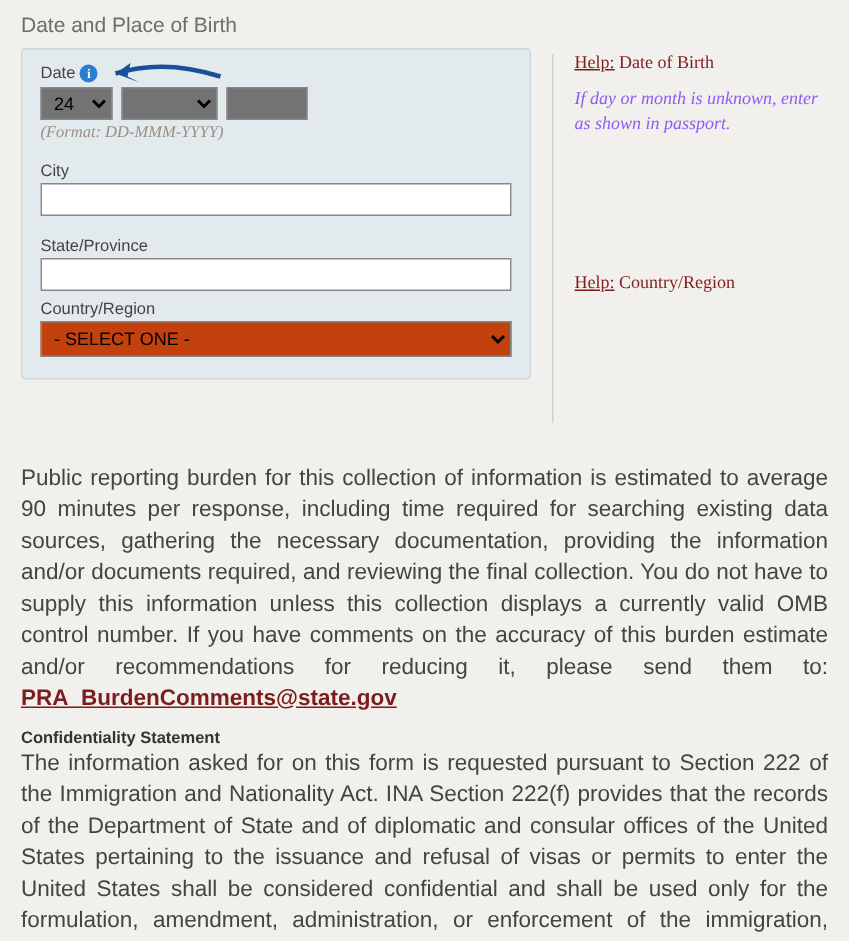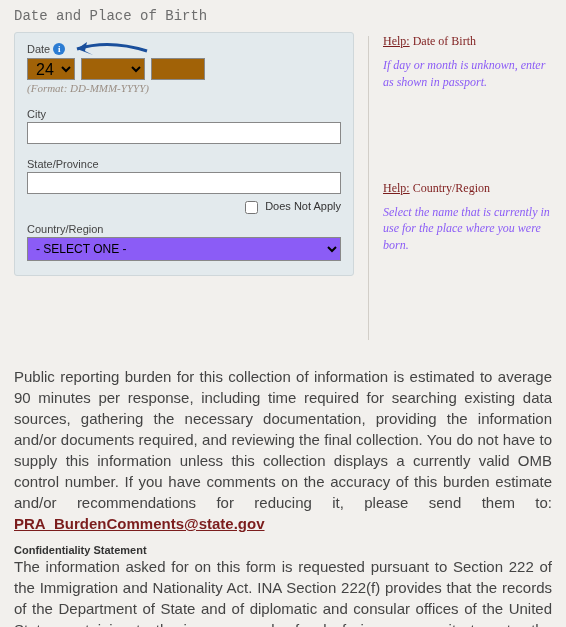--- a/index.html
+++ b/index.html
@@ -6,21 +6,21 @@
     margin: 0;
     padding: 0;
     background: #f2f0ed;
     font-family: Arial, Helvetica, sans-serif;
     font-size: 11px;
     color: #555;
     width: 566px;
   }
   .page { width: 566px; padding: 8px 14px 20px 14px; box-sizing: border-box; }
   .section-title {
-    font-family: Liberation Mono, monospace;
+    font-family: Liberation Sans, sans-serif;
     font-size: 14px;
     color: #6d6d6d;
     margin: 0 0 8px 0;
   }
   .row { display: flex; align-items: flex-start; gap: 14px; }
   .form-box {
     background: #e3eaed;
     border: 1px solid #cfd7da;
     border-radius: 3px;
     padding: 10px 12px 14px 12px;
@@ -32,36 +32,36 @@
   .info-icon {
     display: inline-block;
     width: 12px; height: 12px; border-radius: 50%;
     background: #2b7cd3; color: #fff; font-size: 9px; font-weight: bold;
     line-height: 12px; text-align: center; font-family: Georgia, serif;
     cursor: pointer;
   }
   .arrow-svg { position: absolute; left: 42px; top: -6px; pointer-events:none; }
   .date-inputs { display: flex; gap: 6px; }
   .date-inputs select, .date-inputs input[type="text"] {
-    height: 22px; font-size: 16px; box-sizing: border-box;
-    border: 1px solid #888; background: #a16207; padding: 0 4px;
+    height: 22px; font-size: 12px; box-sizing: border-box;
+    border: 1px solid #888; background: #737373; padding: 0 4px;
   }
   .day-sel { width: 48px; }
   .mon-sel { width: 64px; }
   .year-in { width: 54px; }
   .hint { color: #9b8f85; font-family: Georgia, serif; font-style: italic; font-size: 11px; margin-top: 2px; }
   .fgroup { margin-top: 14px; }
   .text-input {
     width: 100%; height: 22px; border: 1px solid #888; background: #fff;
     box-sizing: border-box; padding: 0 4px; font-size: 12px;
   }
   .dna-row { text-align: right; margin-top: 4px; font-size: 11px; color: #333; }
   .dna-row input { vertical-align: middle; margin-right: 4px; }
   .country-sel {
-    width: 100%; height: 24px; border: 1px solid #888; background: #8b5cf6;
+    width: 100%; height: 24px; border: 1px solid #888; background: #c2410c;
     font-size: 12px; padding: 0 4px; box-sizing: border-box;
   }
   .vrule { width: 1px; background: #d2cec8; align-self: stretch; margin: 4px 0; }
   .help-col { flex: 1; padding-top: 2px; }
   .help-block { margin-bottom: 90px; }
   .help-block2 { margin-top: 0; }
   .help-title { font-family: Georgia, serif; font-size: 12px; margin-bottom: 8px; }
   .help-title .hl { color: #7b1d1d; font-weight: normal; text-decoration: underline; }
   .help-title .ht { color: #7f1d1d; }
   .help-body { font-family: Georgia, serif; font-size: 12px; color: #8b5cf6; line-height: 1.4; font-style: italic; }
@@ -108,26 +108,20 @@
       <div class="hint">(Format: DD-MMM-YYYY)</div>
 
       <div class="fgroup">
         <span class="field-label">City</span>
         <input class="text-input" type="text" value="" style="">
       </div>
 
       <div class="fgroup">
         <span class="field-label">State/Province</span>
         <input class="text-input" type="text" value="" style="">
-        <div class="dna-row">
-          <label>
-            <input type="checkbox" style="">
-            <span>Does Not Apply</span>
-          </label>
-        </div>
       </div>
 
       <div class="fgroup" style="margin-top:6px">
         <span class="field-label">Country/Region</span>
         <select class="country-sel">
           <option>- SELECT ONE -</option>
         </select>
       </div>
     </div>
 
@@ -140,21 +134,20 @@
           <span class="ht">Date of Birth</span>
         </div>
         <div class="help-body">If day or month is unknown, enter as shown in passport.</div>
       </div>
 
       <div class="help-block help-block2">
         <div class="help-title">
           <span class="hl">Help:</span>
           <span class="ht">Country/Region</span>
         </div>
-        <div class="help-body">Select the name that is currently in use for the place where you were born.</div>
       </div>
     </div>
   </div>
 
   <div class="burden">
     <span>Public reporting burden for this collection of information is estimated to average 90 minutes per response, including time required for searching existing data sources, gathering the necessary documentation, providing the information and/or documents required, and reviewing the final collection. You do not have to supply this information unless this collection displays a currently valid OMB control number. If you have comments on the accuracy of this burden estimate and/or recommendations for reducing it, please send them to: </span>
     <a>PRA_BurdenComments@state.gov</a>
   </div>
 
   <p class="conf-head">Confidentiality Statement</p>

